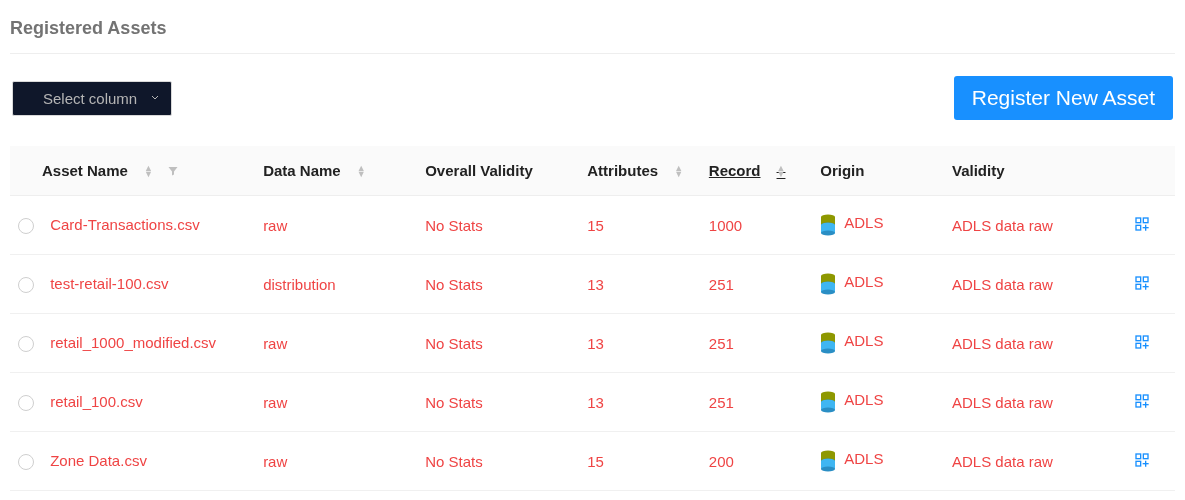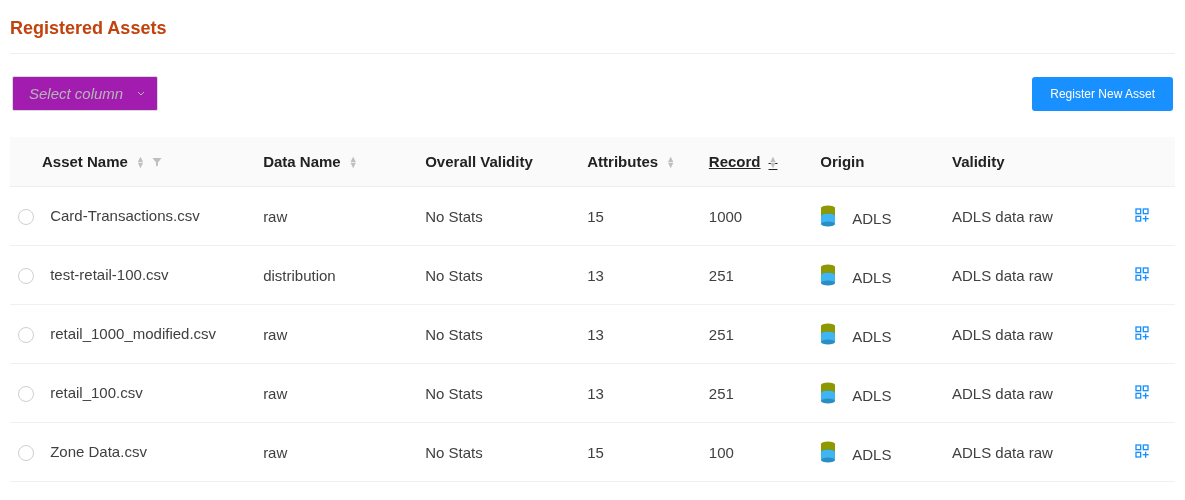--- a/index.html
+++ b/index.html
@@ -1,37 +1,37 @@
 <!DOCTYPE html>
 <html><head>
   <meta charset="utf-8">
   <style>
     * { box-sizing: border-box; margin: 0; padding: 0; }
     body { font-family: -apple-system, BlinkMacSystemFont, "Segoe UI", Arial, sans-serif; background: #fff; color: #333; padding: 10px; width: 1185px; }
-    .page-title { font-size: 18px; font-weight: 600; color: #c2410c; padding: 8px 0 14px 0; border-bottom: 1px solid #eee; margin-bottom: 22px; }
+    .page-title { font-size: 18px; font-weight: 600; color: #737373; padding: 8px 0 14px 0; border-bottom: 1px solid #eee; margin-bottom: 22px; }
     .top-row { display: flex; justify-content: space-between; align-items: center; padding: 0 2px 26px 2px; }
-    .select-col { border: 1px solid #d9d9d9; background: #a21caf; color: #b5b5b5; font-size: 15px; padding: 8px 34px 8px 16px; position: relative; cursor: pointer; border-radius: 2px; font-style: italic; }
+    .select-col { border: 1px solid #d9d9d9; background: #0f172a; color: #b5b5b5; font-size: 15px; padding: 8px 34px 8px 30px; position: relative; cursor: pointer; border-radius: 2px; }
     .select-col .chev { position: absolute; right: 10px; top: 50%; transform: translateY(-50%); }
-    .btn-primary { background: #1890ff; color: #fff; border: none; font-size: 12px; padding: 10px 18px; cursor: pointer; border-radius: 3px; }
+    .btn-primary { background: #1890ff; color: #fff; border: none; font-size: 21px; padding: 10px 18px; cursor: pointer; border-radius: 3px; }
 
     .table { width: 100%; border-collapse: collapse; }
     .table thead tr { background: #fafafa; }
     .table th { text-align: left; font-weight: 600; font-size: 15px; color: #222; padding: 16px 10px; border-bottom: 1px solid #eee; position: relative; }
     .table th.first { padding-left: 32px; }
-    .th-inner { display: flex; align-items: center; gap: 4px; }
+    .th-inner { display: flex; align-items: center; gap: 12px; }
     .sort-icons { display: inline-flex; flex-direction: column; line-height: 6px; color: #bfbfbf; font-size: 9px; margin-left: 4px; }
     .filter-icon { color: #bfbfbf; display: inline-flex; margin-left: 2px; }
 
     .table tbody tr { border-bottom: 1px solid #f0f0f0; }
-    .table td { padding: 18px 10px; font-size: 15px; color: #404040; vertical-align: middle; }
+    .table td { padding: 18px 10px; font-size: 15px; color: #ef4444; vertical-align: middle; }
     .table td.first { padding-left: 2px; }
 
     .radio { width: 16px; height: 16px; border: 1.5px solid #cfcfcf; border-radius: 50%; display: inline-block; vertical-align: middle; margin-right: 12px; margin-left: 6px; cursor: pointer; }
 
-    .origin-cell { display: flex; align-items: flex-end; gap: 16px; }
+    .origin-cell { display: flex; align-items: flex-start; gap: 8px; }
     .barrel-icon svg { display: block; }
 
     .grid-action { color: #1890ff; cursor: pointer; display: inline-flex; }
     .grid-action svg { width: 16px; height: 16px; }
 
     .col-asset { width: 240px; }
     .col-zone { width: 160px; }
     .col-validity { width: 160px; }
     .col-attr { width: 120px; }
     .col-record { width: 110px; text-decoration: underline; }
@@ -268,21 +268,21 @@
     </td>
   </tr>
       <tr>
     <td class="first">
       <span class="radio"></span>
       <span>Zone Data.csv</span>
     </td>
     <td>raw</td>
     <td>No Stats</td>
     <td>15</td>
-    <td>100</td>
+    <td>200</td>
     <td>
       <div class="origin-cell">
         <span class="barrel-icon">
               <svg width="16" height="22" viewBox="0 0 16 22">
   <ellipse cx="8" cy="3" rx="7" ry="2.5" fill="#8e9800"></ellipse>
   <rect x="1" y="3" width="14" height="8" fill="#8e9800"></rect>
   <ellipse cx="8" cy="11" rx="7" ry="2.5" fill="#6d7400"></ellipse>
   <rect x="1" y="11" width="14" height="8" fill="#3fb6f2"></rect>
   <ellipse cx="8" cy="19" rx="7" ry="2.5" fill="#2a8ec4"></ellipse>
   <ellipse cx="8" cy="11" rx="7" ry="2.5" fill="#3fb6f2"></ellipse>

